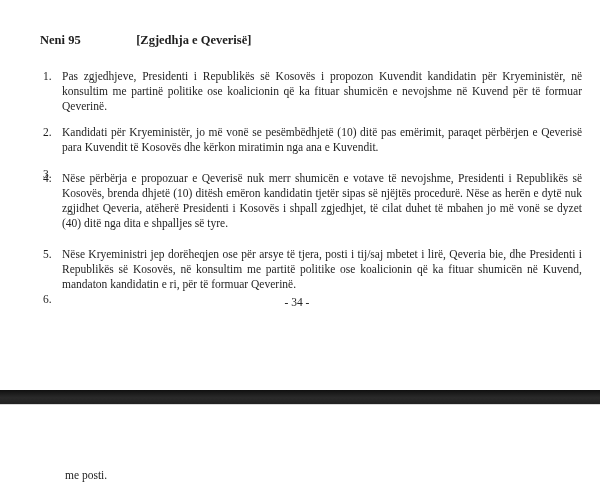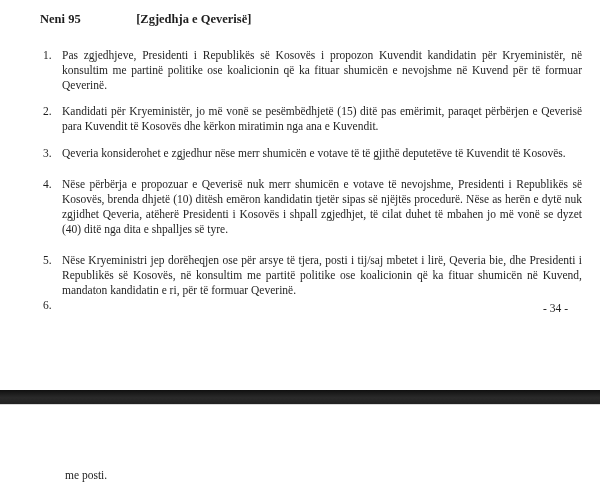--- a/index.html
+++ b/index.html
@@ -16,21 +16,21 @@
     font-family: "Liberation Serif", "DejaVu Serif", serif;
     color: #1e1e1e;
   }
   .doc {
     position: absolute;
     left: 40px;
     right: 18px;
     top: 0;
   }
   .title-row {
-    margin-top: 11px;
+    margin-top: 32px;
     font-size: 12.5px;
     line-height: 16px;
     font-weight: bold;
     white-space: nowrap;
   }
   .title-row .art {
     display: inline-block;
     min-width: 93px;
   }
   .clauses {
@@ -49,21 +49,21 @@
     top: 0;
   }
   .clause.mb-11 { margin-bottom: 11px; }
   .clause.mb-12 { margin-bottom: 12px; }
   .clause.mb-16 { margin-bottom: 16px; }
   .clause.mb-0  { margin-bottom: 0; }
   .pagenum {
     margin-top: 3px;
     position: relative;
     left: -14px;
-    text-align: right;
+    text-align: center;
     font-size: 11.5px;
     line-height: 15px;
   }
   .page-separator {
     position: absolute;
     left: 0;
     top: 390px;
     width: 600px;
     height: 14px;
     background: linear-gradient(180deg, #0f0f0f 0%, #191919 18%, #2a2a2a 55%, #212121 100%);
@@ -91,26 +91,25 @@
 
     <div class="clauses">
 
       <div class="clause mb-11">
         <span class="num">1.</span>
         <span class="txt">Pas zgjedhjeve, Presidenti i Republikës së Kosovës i propozon Kuvendit kandidatin për Kryeministër, në konsultim me partinë politike ose koalicionin që ka fituar shumicën e nevojshme në Kuvend për të formuar Qeverinë.</span>
       </div>
 
       <div class="clause mb-12">
         <span class="num">2.</span>
-        <span class="txt">Kandidati për Kryeministër, jo më vonë se pesëmbëdhjetë (15) ditë pas emërimit, paraqet përbërjen e Qeverisë para Kuvendit të Kosovës dhe kërkon miratimin nga ana e Kuvendit.</span>
+        <span class="txt">Kandidati për Kryeministër, jo më vonë se pesëmbëdhjetë (10) ditë pas emërimit, paraqet përbërjen e Qeverisë para Kuvendit të Kosovës dhe kërkon miratimin nga ana e Kuvendit.</span>
       </div>
 
       <div class="clause mb-16">
         <span class="num">3.</span>
-        <span class="txt">Qeveria konsiderohet e zgjedhur nëse merr shumicën e votave të të gjithë deputetëve të Kuvendit të Kosovës.</span>
       </div>
 
       <div class="clause mb-16">
         <span class="num">4.</span>
         <span class="txt">Nëse përbërja e propozuar e Qeverisë nuk merr shumicën e votave të nevojshme, Presidenti i Republikës së Kosovës, brenda dhjetë (10) ditësh emëron kandidatin tjetër sipas së njëjtës procedurë. Nëse as herën e dytë nuk zgjidhet Qeveria, atëherë Presidenti i Kosovës i shpall zgjedhjet, të cilat duhet të mbahen jo më vonë se dyzet (40) ditë nga dita e shpalljes së tyre.</span>
       </div>
 
       <div class="clause mb-0">
         <span class="num">5.</span>
         <span class="txt">Nëse Kryeministri jep dorëheqjen ose për arsye të tjera, posti i tij/saj mbetet i lirë, Qeveria bie, dhe Presidenti i Republikës së Kosovës, në konsultim me partitë politike ose koalicionin që ka fituar shumicën në Kuvend, mandaton kandidatin e ri, për të formuar Qeverinë.</span>

